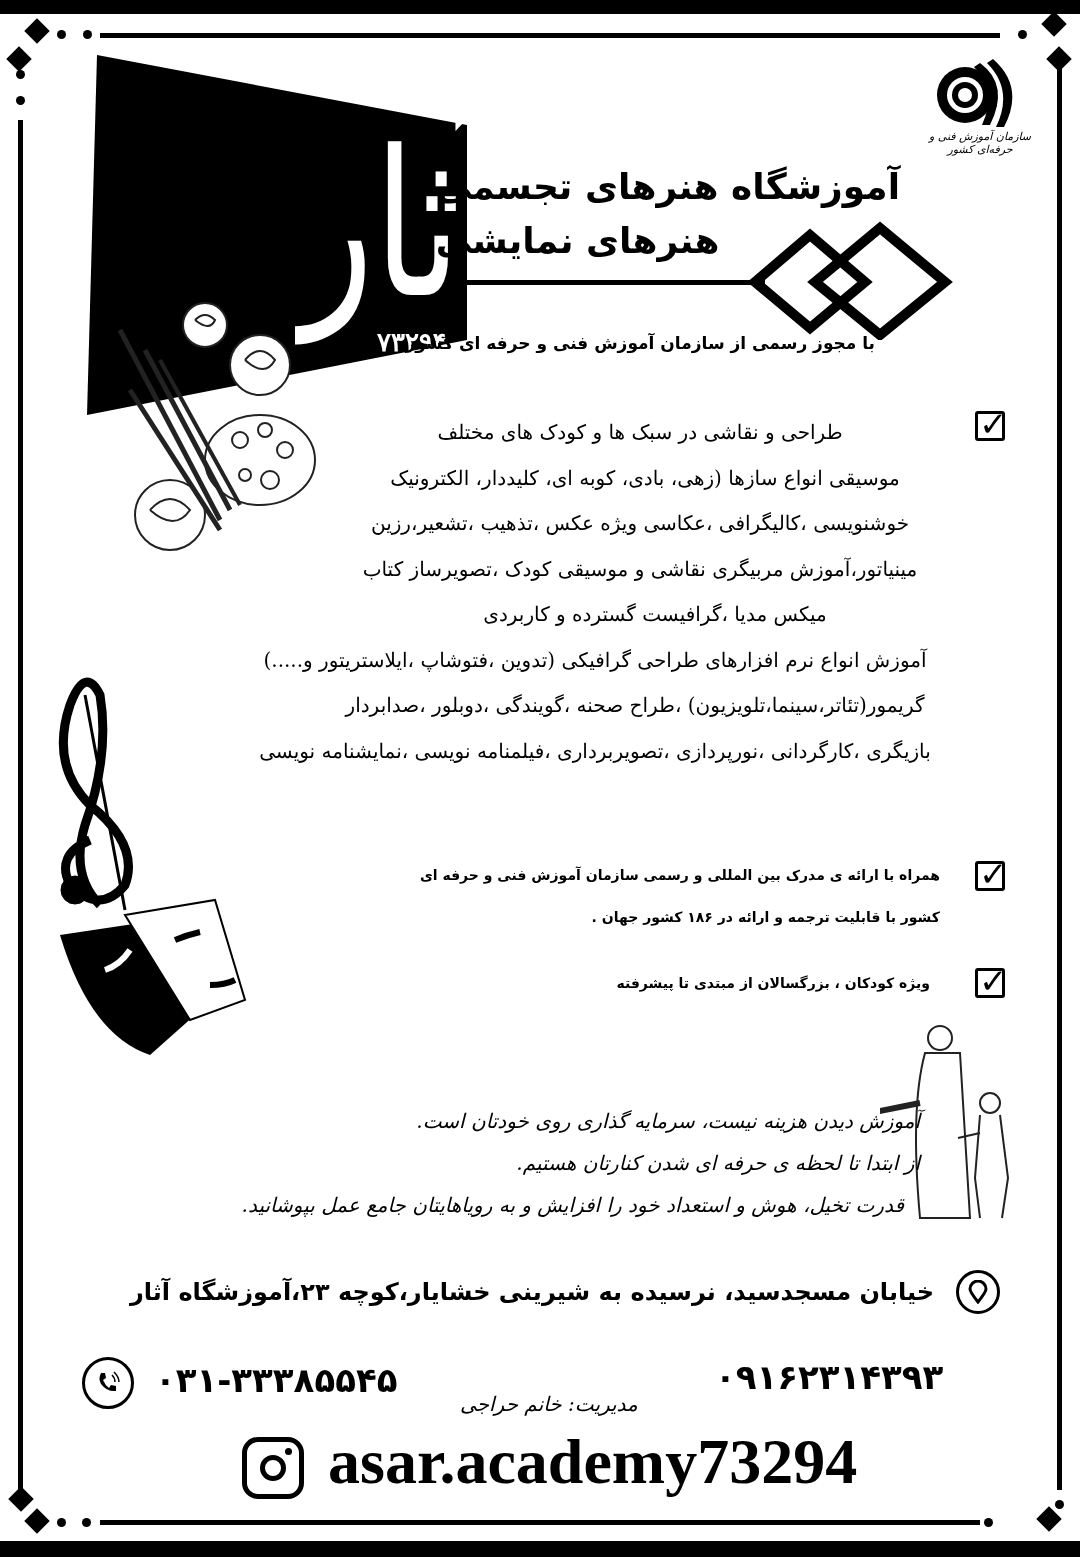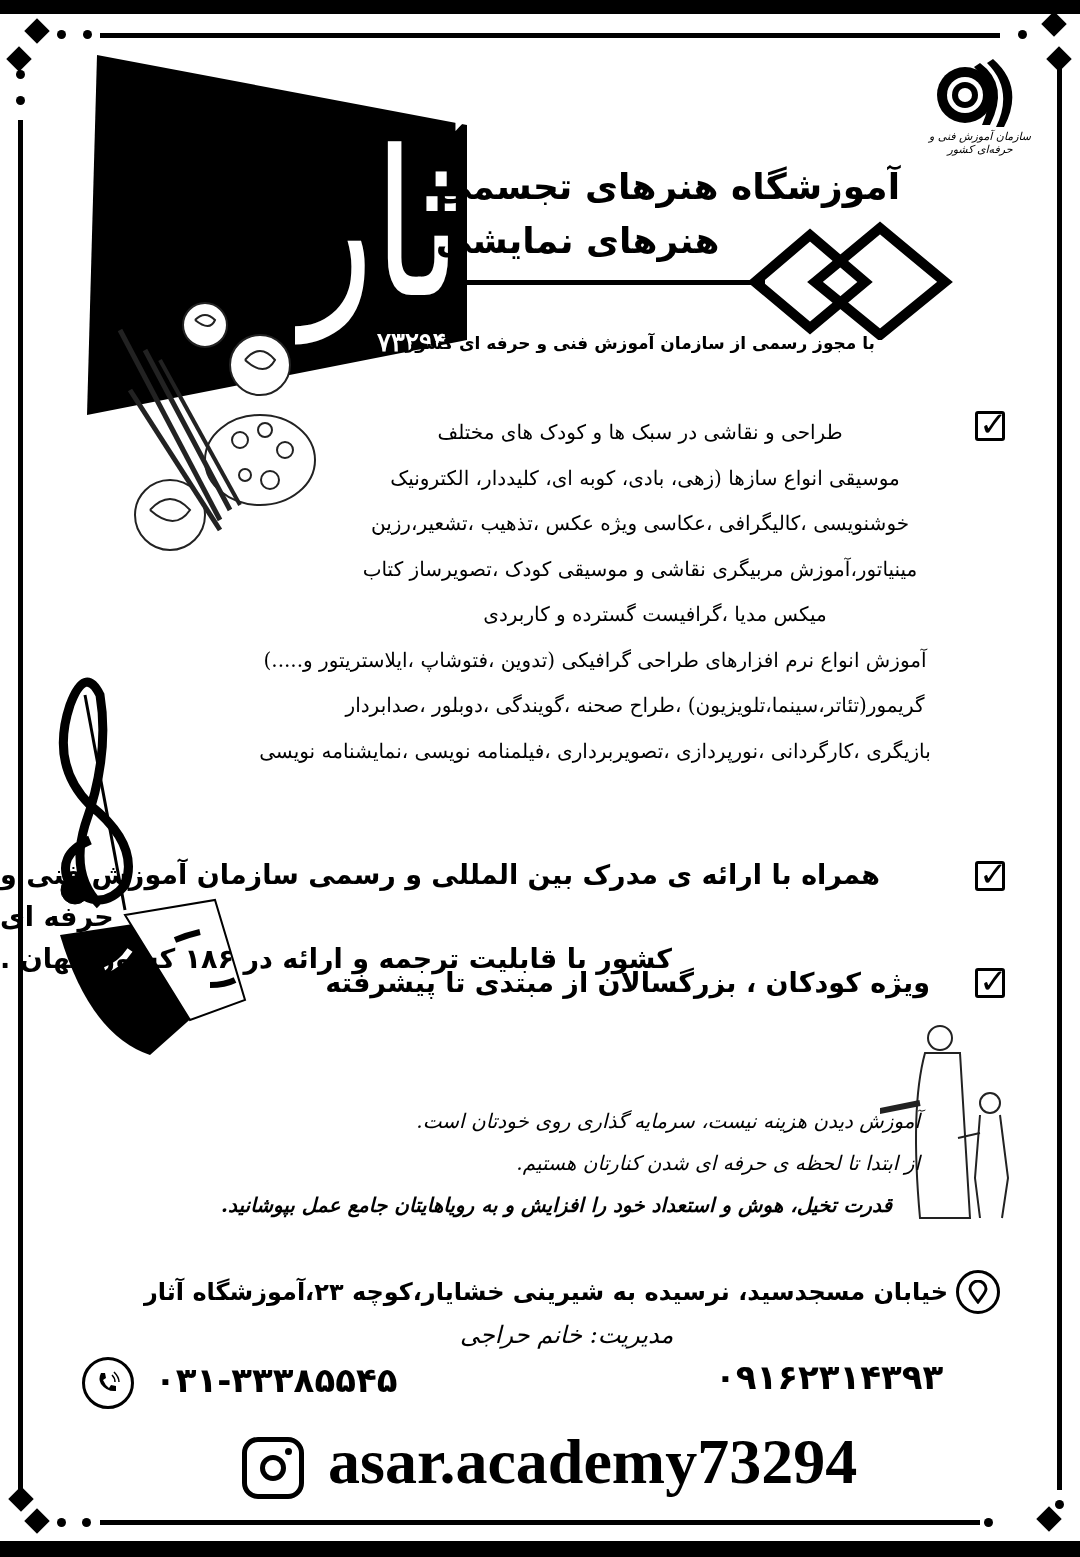--- a/index.html
+++ b/index.html
@@ -53,43 +53,43 @@
 
     
     .courses {
       position:absolute; left:225px; top:410px; width:740px; direction:rtl; text-align:center;
       font-family:"DejaVu Serif", serif; font-size:20px; line-height:45.5px;
     }
     .courses .line { white-space:nowrap; }
 
     
     .feature {
-      position:absolute; direction:rtl; text-align:left;
-      font-size:27px; font-weight:bold; line-height:42px;
+      position:absolute; direction:rtl; text-align:right;
+      font-size:14px; font-weight:bold; line-height:42px;
     }
 
     
     .music { position:absolute; left:30px; top:675px; width:230px; height:400px; }
 
     
     .quote {
       position:absolute; right:160px; top:1100px; direction:rtl; 
       font-family:"DejaVu Serif", serif; font-style:italic; font-size:20px; line-height:42px;
     }
     .people { position:absolute; left:880px; top:1018px; width:150px; height:210px; }
 
     
-    .address-row { position:absolute; right:80px; top:1270px; direction:rtl; display:flex; align-items:center; gap:8px; }
+    .address-row { position:absolute; right:80px; top:1270px; direction:rtl; display:flex; align-items:center; gap:22px; }
     .pin-circle { width:44px; height:44px; border:3px solid #000; border-radius:50%; box-sizing:border-box; display:flex; align-items:center; justify-content:center; }
     .address-text { font-size:24px; font-weight:bold; white-space:nowrap; }
 
     
     .phone-icon { position:absolute; left:82px; top:1357px; width:52px; height:52px; border:3px solid #000; border-radius:50%; box-sizing:border-box; display:flex; align-items:center; justify-content:center; }
     .phone-land { position:absolute; left:155px; top:1360px; font-size:34px; font-weight:bold; letter-spacing:1px; }
-    .manager { position:absolute; left:460px; top:1321px; font-family:"DejaVu Serif", serif; font-style:italic; font-size:24px; direction:rtl; }
+    .manager { position:absolute; left:460px; top:1392px; font-family:"DejaVu Serif", serif; font-style:italic; font-size:20px; direction:rtl; }
     .phone-mobile { position:absolute; left:715px; top:1357px; font-size:34px; font-weight:bold; letter-spacing:1px; }
 
     
     .insta-icon { position:absolute; left:242px; top:1437px; width:62px; height:62px; border:5px solid #000; border-radius:16px; box-sizing:border-box; }
     .insta-icon .lens { position:absolute; left:13px; top:13px; width:26px; height:26px; border:5px solid #000; border-radius:50%; box-sizing:border-box; }
     .insta-icon .flash { position:absolute; left:38px; top:6px; width:7px; height:7px; background:#000; border-radius:50%; }
     .insta-handle { position:absolute; left:328px; top:1425px; font-family:"Liberation Serif", serif; font-weight:bold; font-size:64px; }
   </style>
 </head>
 <body>
@@ -224,21 +224,21 @@
     <path d="M45 35 Q30 90 40 200 L90 200 Q85 120 80 35 Z"></path>
     <circle cx="110" cy="85" r="10"></circle>
     <path d="M100 97 L95 160 L100 200 M120 97 L128 160 L122 200"></path>
     <path d="M78 120 L100 115"></path>
     <path d="M-10 95 L40 85" stroke-width="6"></path>
   </svg>
 </div>
 <div class="quote">
   <div>آموزش دیدن هزینه نیست، سرمایه گذاری روی خودتان است.</div>
   <div style="margin-left:200px;">از ابتدا تا لحظه ی حرفه ای شدن کنارتان هستیم.</div>
-  <div style="margin-right:28px;font-weight:bold;">قدرت تخیل، هوش و استعداد خود را افزایش و به رویاهایتان جامع عمل بپوشانید.</div>
+  <div style="margin-right:16px;">قدرت تخیل، هوش و استعداد خود را افزایش و به رویاهایتان جامع عمل بپوشانید.</div>
 </div>
 
 <div class="address-row">
   <div class="pin-circle">
     <svg width="20" height="24" viewBox="0 0 20 24">
         <path d="M10 22 Q2 12 2 9 A8 8 0 0 1 18 9 Q18 12 10 22 Z" fill="none" stroke="#000" stroke-width="3"></path>
       </svg>
   </div>
   <div class="address-text">خیابان مسجدسید، نرسیده به شیرینی خشایار،کوچه ۲۳،آموزشگاه آثار</div>
 </div>

